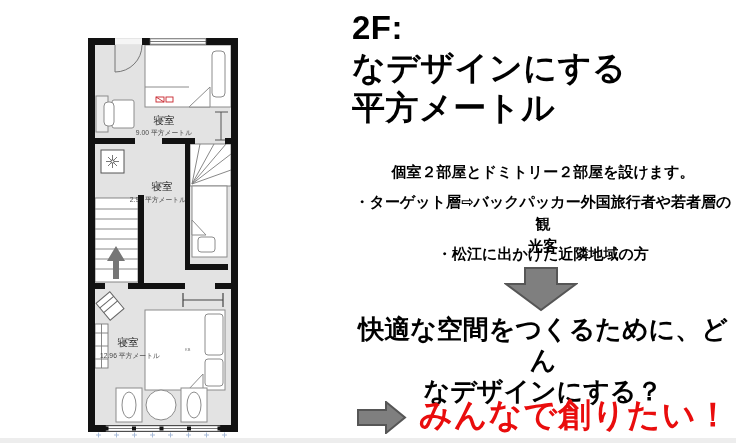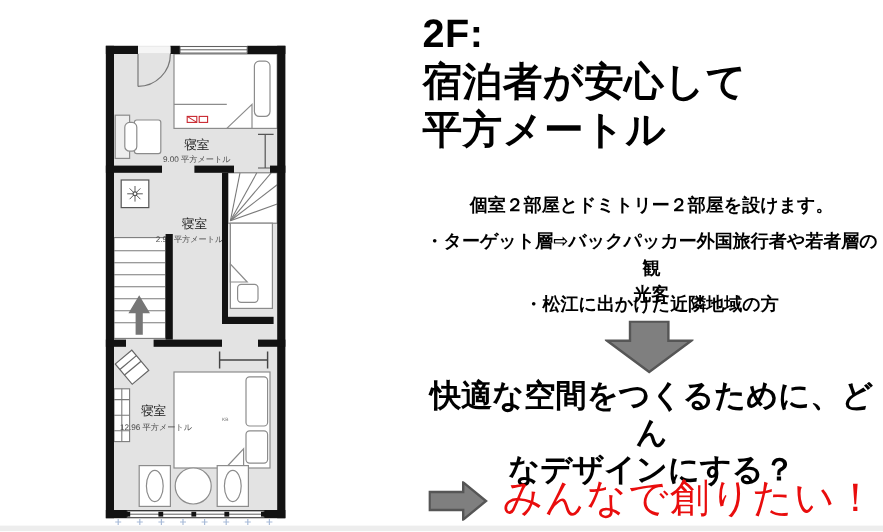--- a/index.html
+++ b/index.html
@@ -23,21 +23,21 @@
   .target{top:191px;font-size:15px;line-height:22px;}
   .neighbors{top:243px;font-size:15px;line-height:22px;}
   .question{
     position:absolute;left:348px;top:314px;width:390px;text-align:center;
     font-size:26px;line-height:31px;font-weight:900;
   }
   .down-arrow{position:absolute;left:504px;top:267px;}
   .cta-arrow{position:absolute;left:357px;top:401px;}
   .cta{
     position:absolute;left:419px;top:393px;
-    font-size:33px;font-weight:400;color:#e90d0d;letter-spacing:1px;white-space:nowrap;
+    font-size:33px;font-weight:700;color:#e90d0d;letter-spacing:1px;white-space:nowrap;
   }
   .bottom-strip{position:absolute;left:0;bottom:0;width:736px;height:5px;background:#ededed;}
 </style>
 </head>
 <body>
 
 <div class="slide">
 
   <svg class="floorplan" viewBox="0 0 150 394">
 
@@ -196,21 +196,21 @@
         <path d="M62,5 h5 M64.5,2.5 v5"></path>
       <path d="M80,5 h5 M82.5,2.5 v5"></path>
         <path d="M98,5 h5 M100.5,2.5 v5"></path>
       <path d="M116,5 h5 M118.5,2.5 v5"></path>
         <path d="M134,5 h5 M136.5,2.5 v5"></path>
     </g>
   </svg>
 
   <div class="title">
     <div>2F:</div>
-    <div>宿泊者が安心して</div>
+    <div>なデザインにする</div>
     <div>平方メートル</div>
   </div>
 
   <div class="bodytext intro">個室２部屋とドミトリー２部屋を設けます。</div>
 
   <div class="bodytext target">
     <div>・ターゲット層⇨バックパッカー外国旅行者や若者層の観</div>
     <div>光客</div>
   </div>
 

